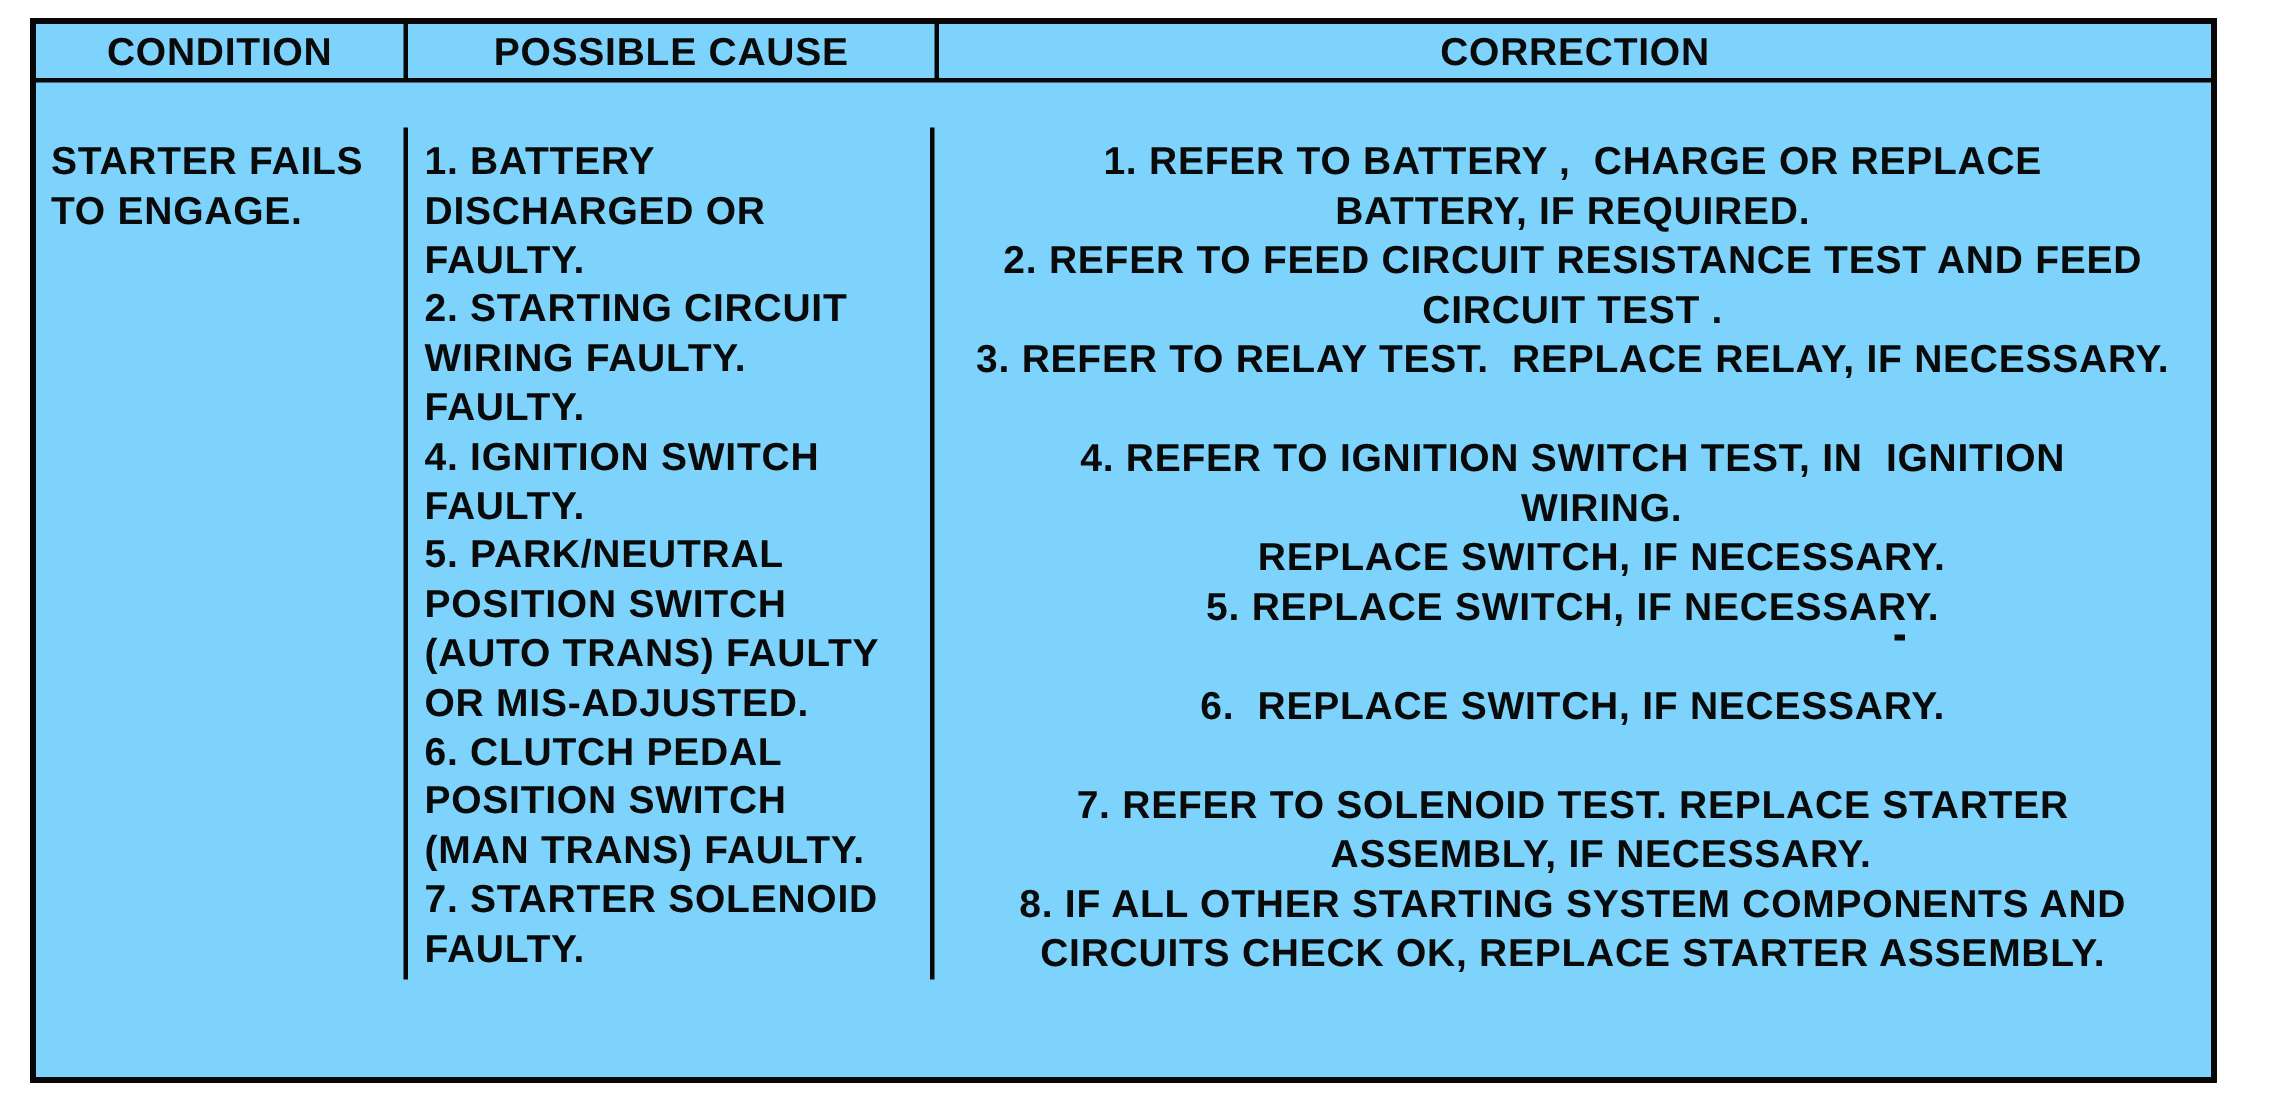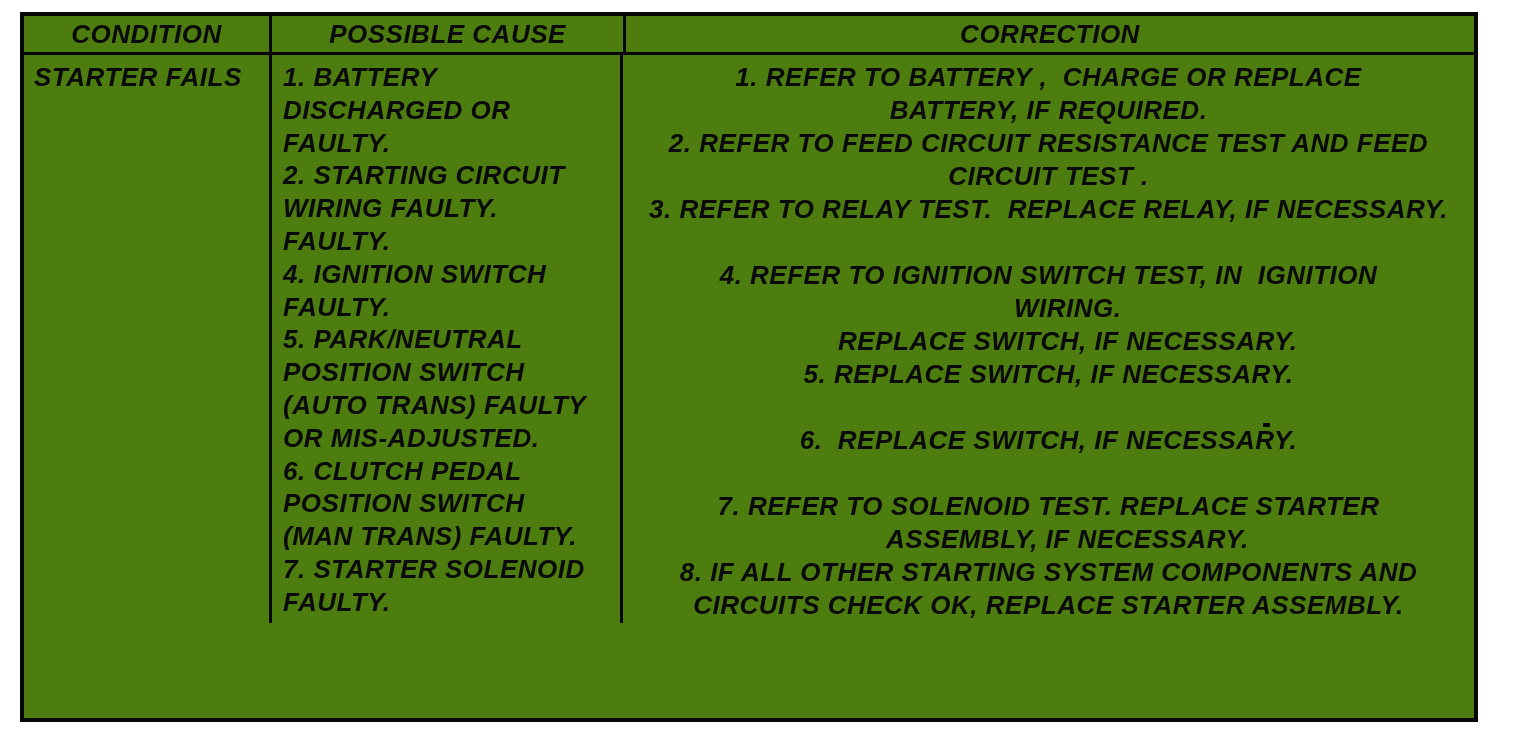--- a/index.html
+++ b/index.html
@@ -16,39 +16,39 @@
     color: #0a0a0a;
     overflow: hidden;
   }
   .tbl {
     position: absolute;
     left: 20px;
     top: 12px;
     width: 1450px;
     height: 702px;
     border: 4px solid #070707;
-    background: #4d7c0f;
-    font-style: italic;
+    background: #7dd3fc;
   }
   .hrow {
     display: flex;
     height: 36px;
     border-bottom: 3px solid #070707;
   }
   .hcell {
     line-height: 36px;
     text-align: center;
     font-size: 26px;
     letter-spacing: 0.5px;
     overflow: hidden;
     white-space: pre;
   }
   .brow {
     display: flex;
     height: 568px;
+    margin-top: 30px;
   }
   .bcell {
     padding-top: 6px;
     font-size: 26px;
     letter-spacing: 0.5px;
     overflow: hidden;
     box-sizing: border-box;
   }
   .c1 { width: 245px; }
   .c2 { width: 351px; border-left: 3px solid #070707; }
@@ -79,20 +79,21 @@
 
 <div class="tbl">
   <div class="hrow">
     <div class="hcell c1">CONDITION</div>
     <div class="hcell c2">POSSIBLE CAUSE</div>
     <div class="hcell c3">CORRECTION</div>
   </div>
   <div class="brow">
     <div class="bcell c1">
         <div class="line">STARTER FAILS</div>
+        <div class="line">TO ENGAGE.</div>
       </div>
     <div class="bcell c2">
         <div class="line">1. BATTERY</div>
         <div class="line">DISCHARGED OR</div>
         <div class="line">FAULTY.</div>
         <div class="line">2. STARTING CIRCUIT</div>
         <div class="line">WIRING FAULTY.</div>
         <div class="line">FAULTY.</div>
         <div class="line">4. IGNITION SWITCH</div>
         <div class="line">FAULTY.</div>

